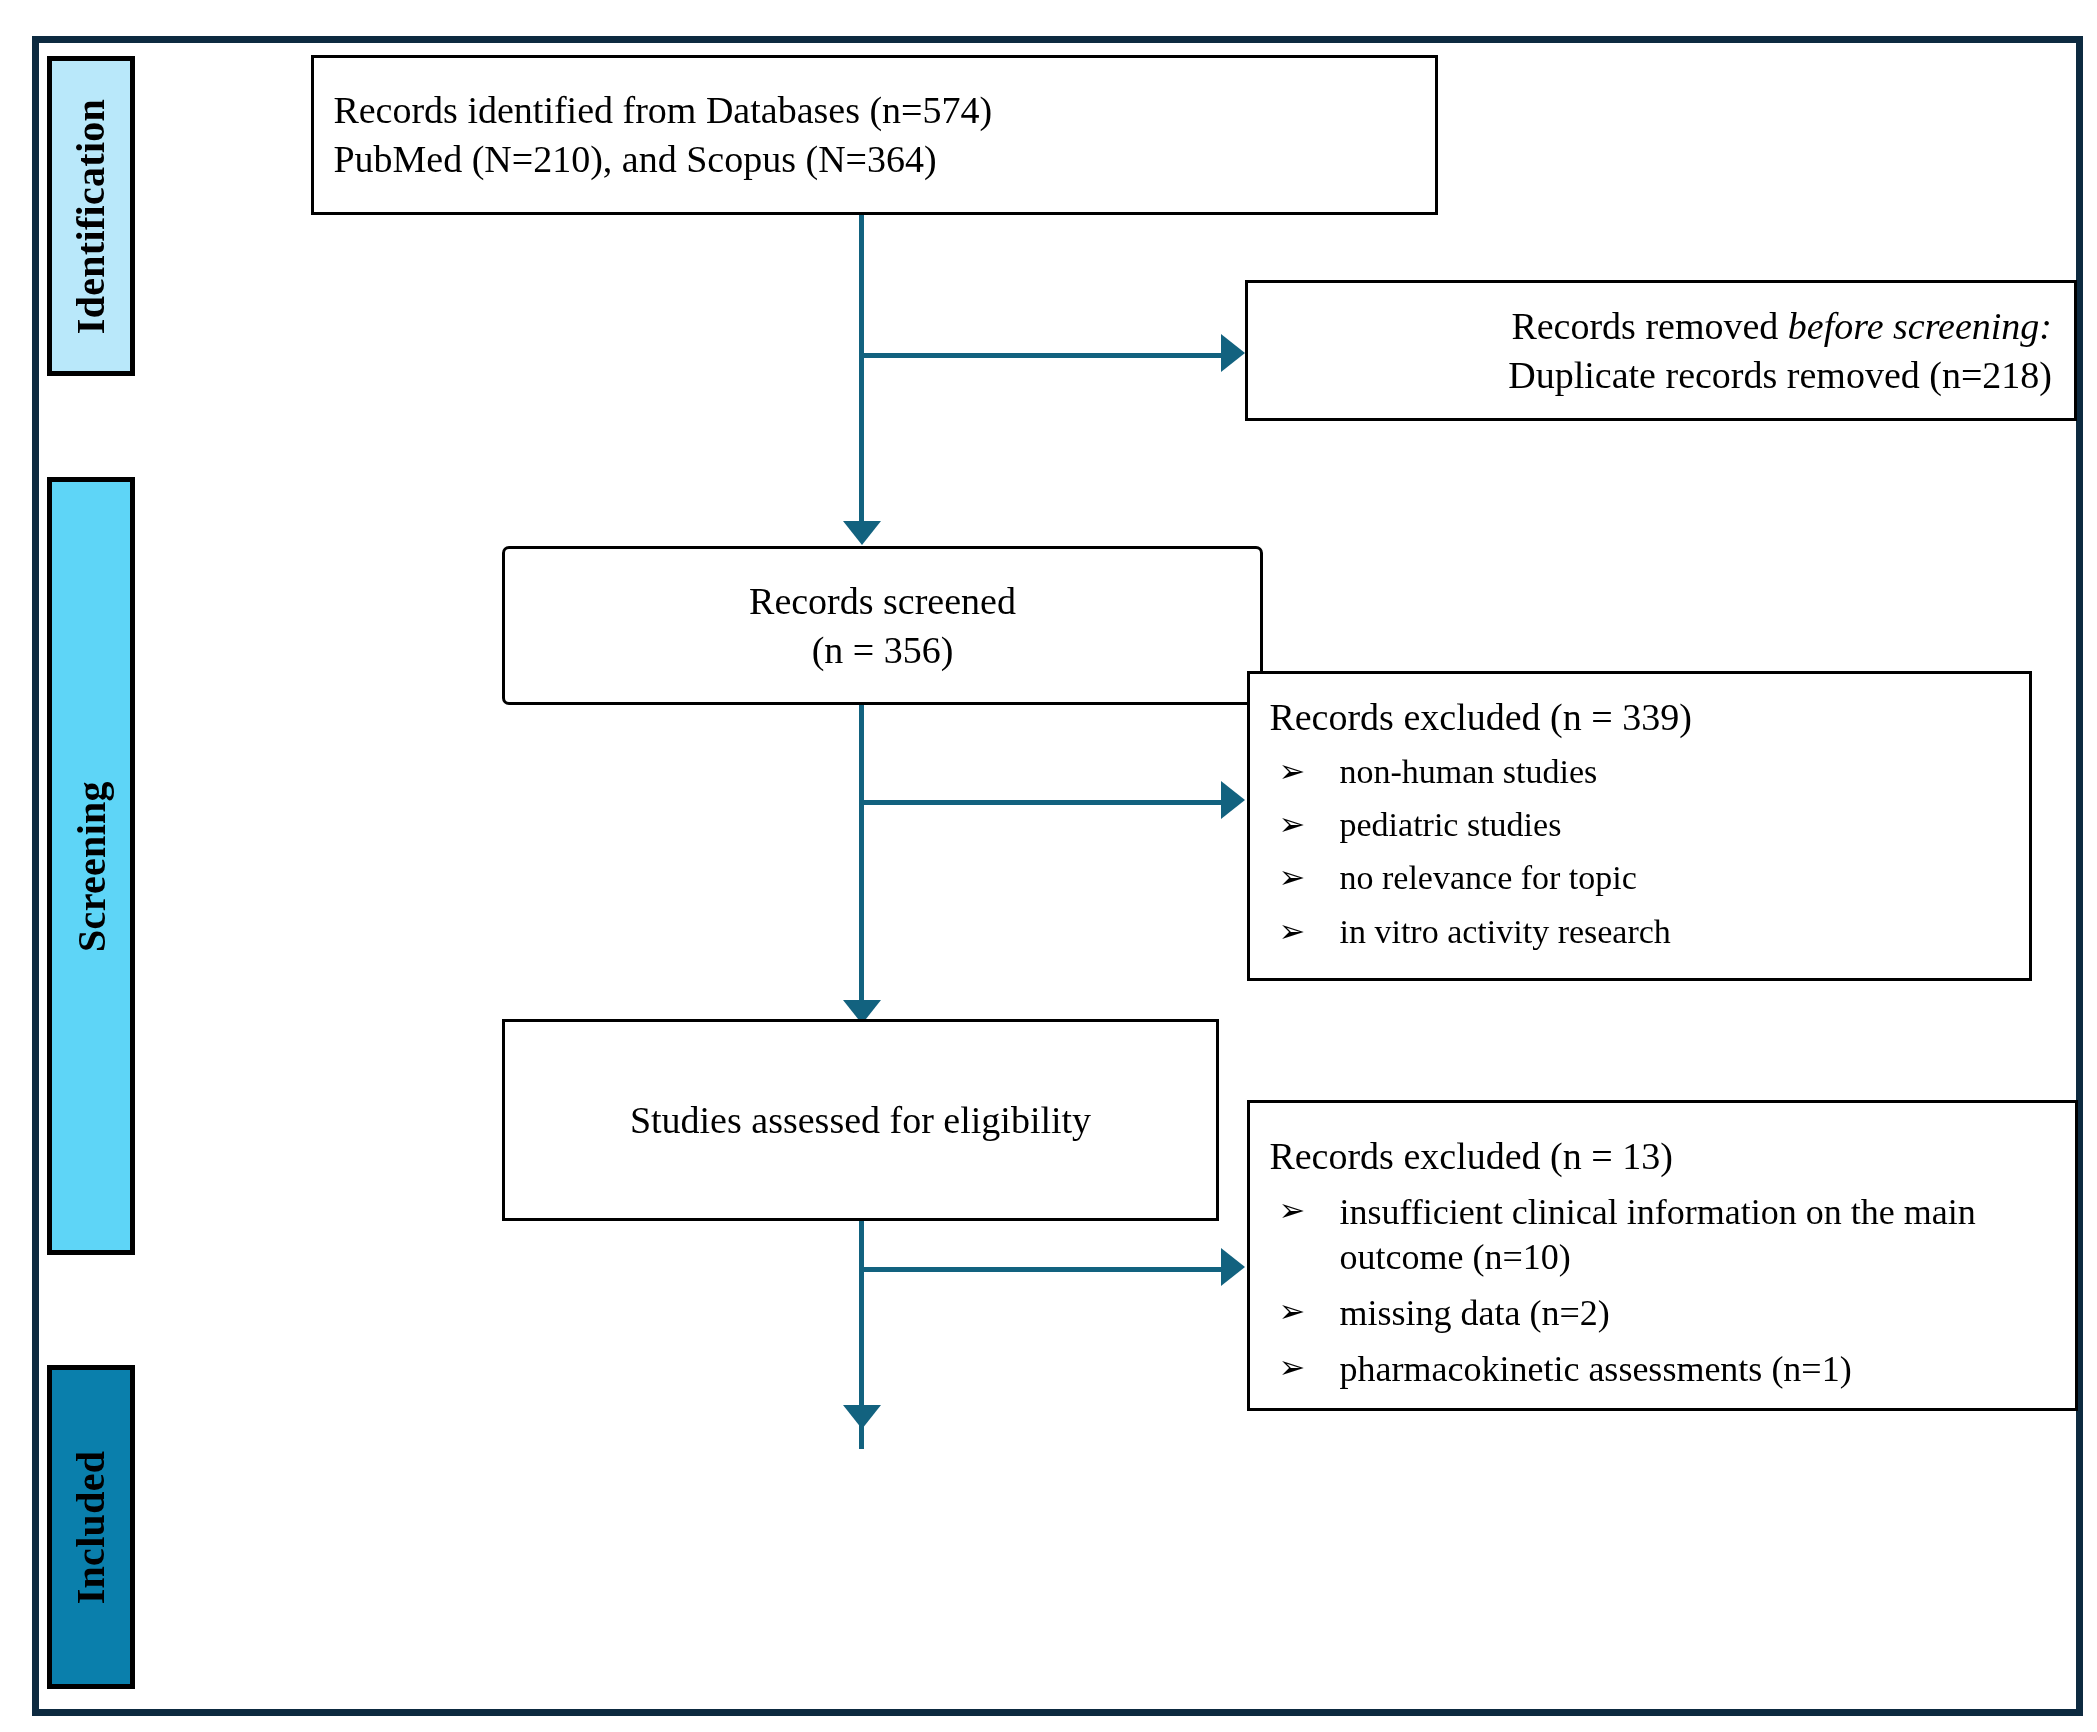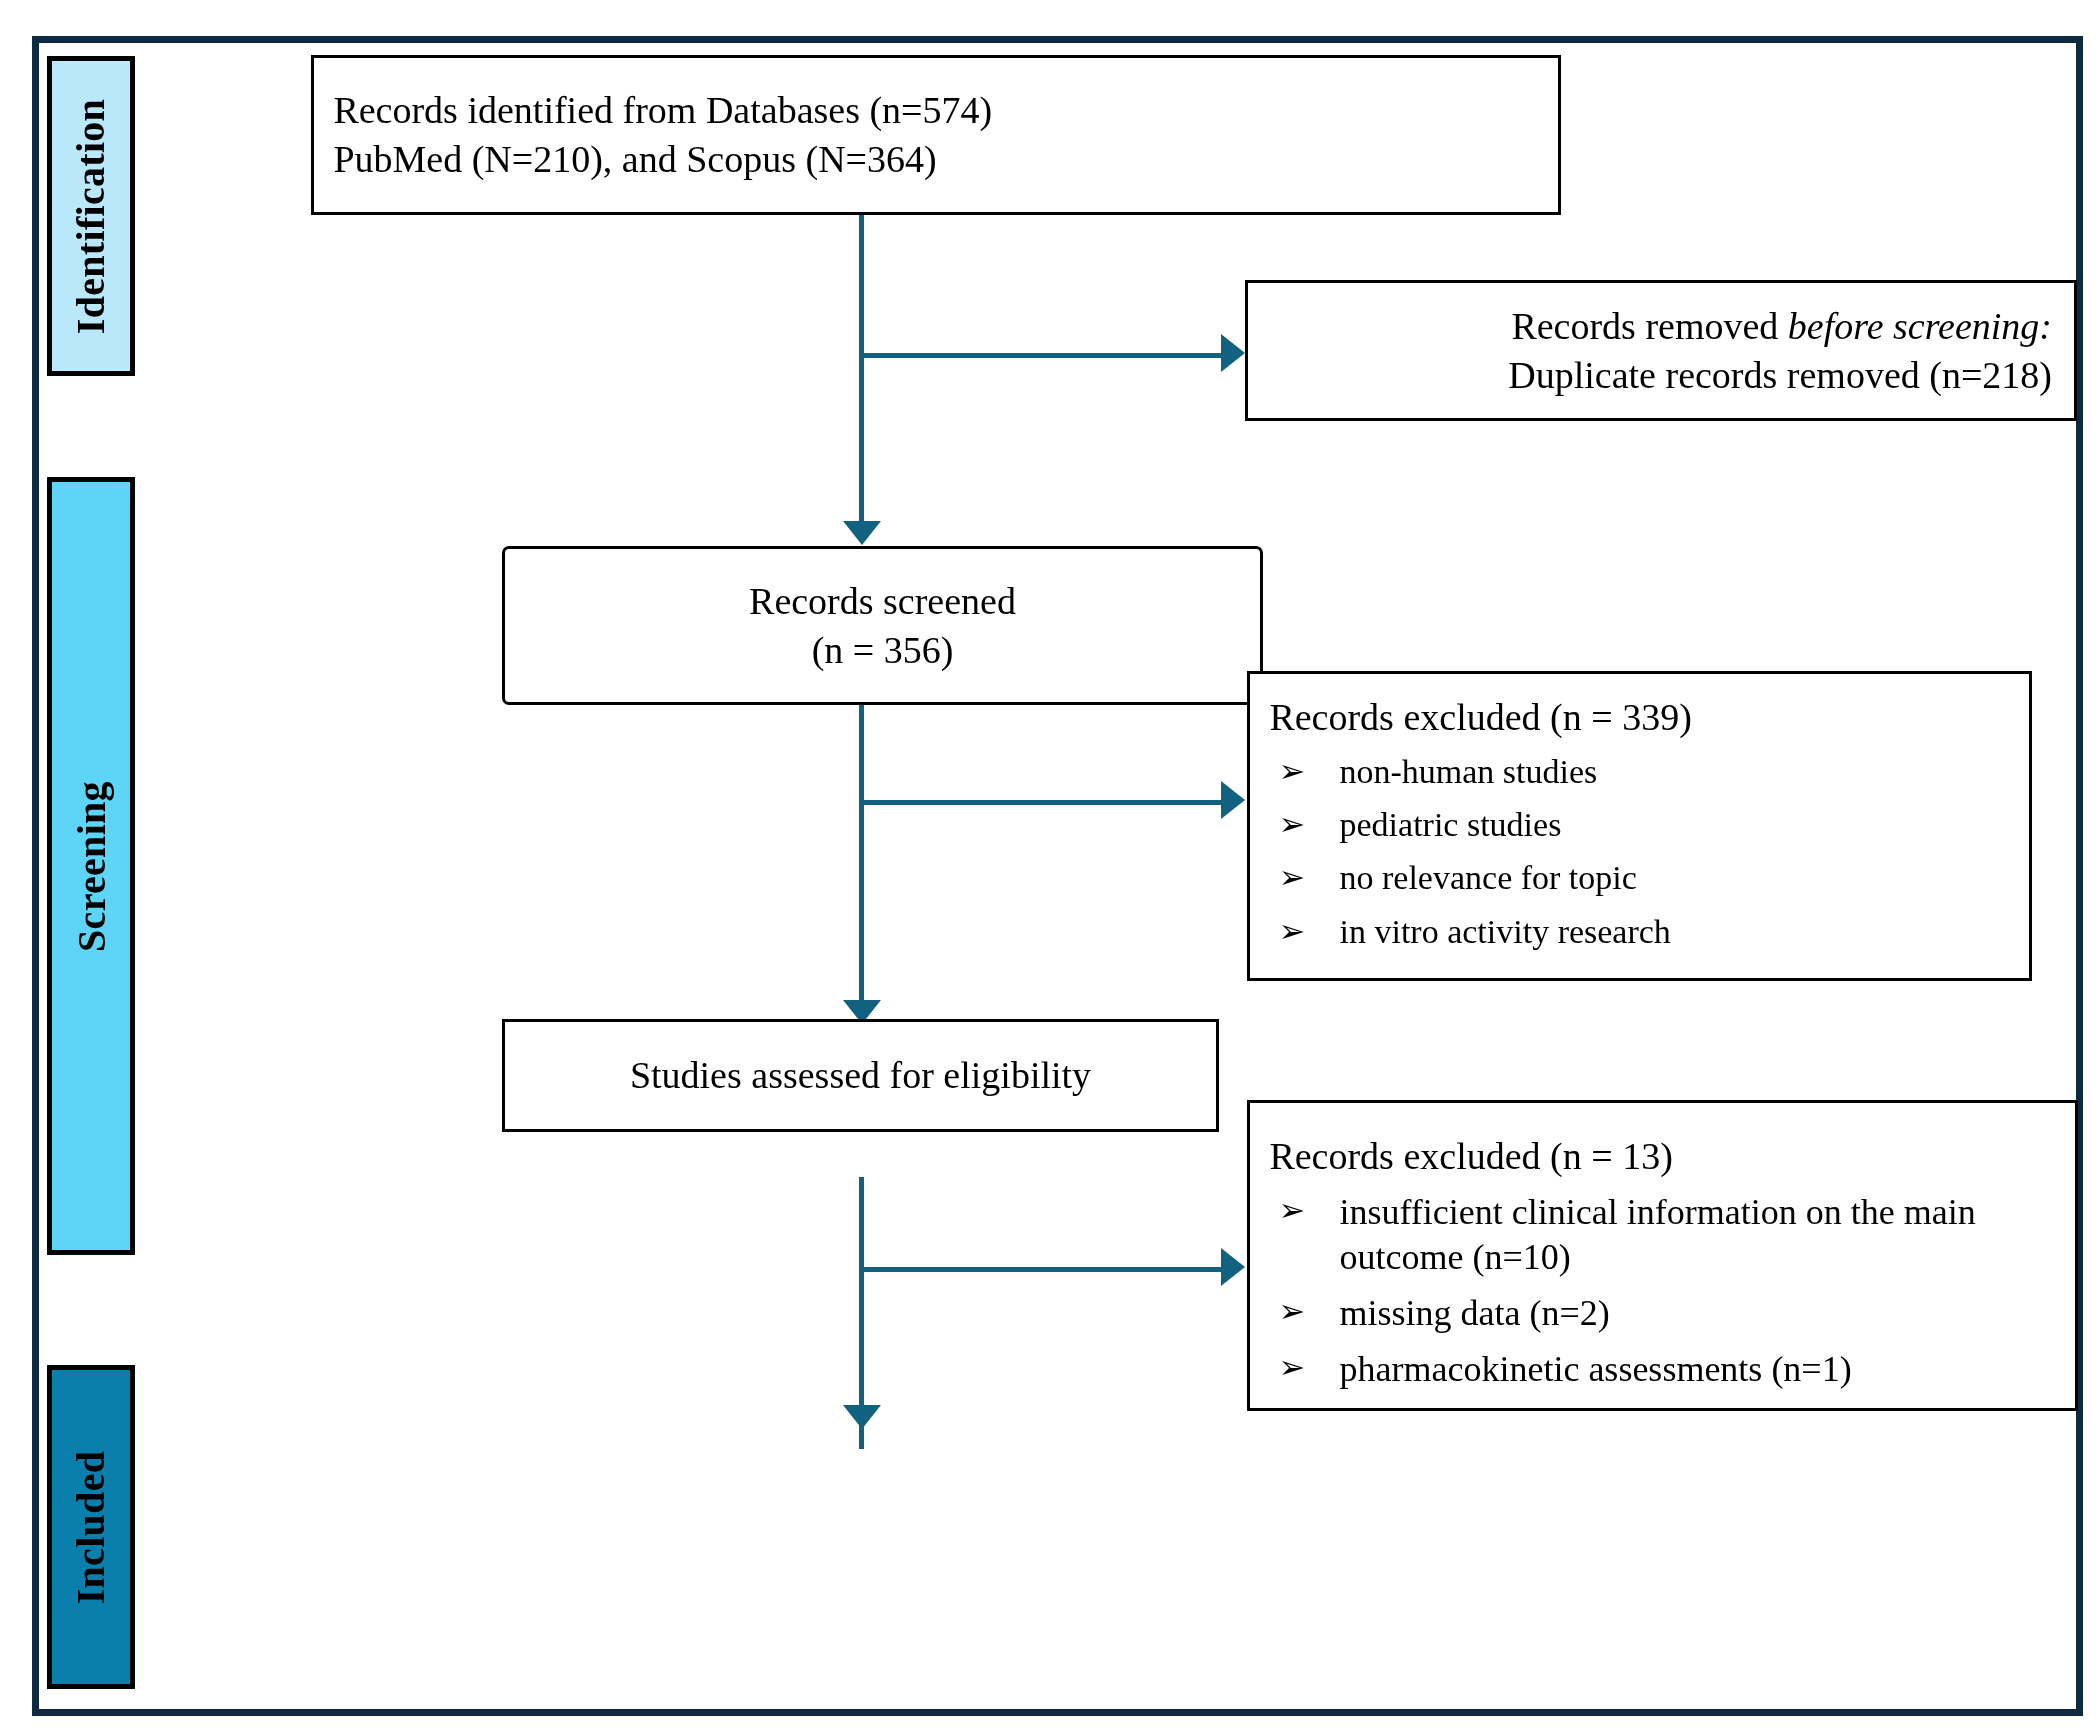--- a/index.html
+++ b/index.html
@@ -164,21 +164,21 @@
 
   <div class="hline" style="left:859px; top:800px; width:364px;"></div>
   <div class="arrow-right" style="left:1221px; top:781px;"></div>
 
   <div class="vline" style="left:859px; top:1177px; height:272px;"></div>
   <div class="arrow-down" style="left:843px; top:1405px;"></div>
 
   <div class="hline" style="left:859px; top:1267px; width:364px;"></div>
   <div class="arrow-right" style="left:1221px; top:1248px;"></div>
 
-  <div class="flow-box left-box" style="left:311px; top:55px; width:1250px; height:160px;">
+  <div class="flow-box left-box" style="left:311px; top:55px; width:1127px; height:160px;">
     <div class="line">Records identified from Databases (n=574)</div>
     <div class="line">PubMed (N=210), and Scopus (N=364)</div>
   </div>
 
   <div class="flow-box right-box" style="left:1245px; top:280px; width:832px; height:141px;">
     <div class="line">
       <span>Records removed </span><span class="italic">before screening:</span>
     </div>
     <div class="line">Duplicate records removed (n=218)</div>
   </div>
@@ -203,21 +203,21 @@
         <span class="marker">➢</span>
         <span class="txt">no relevance for topic</span>
       </li>
       <li>
         <span class="marker">➢</span>
         <span class="txt">in vitro activity research</span>
       </li>
     </ul>
   </div>
 
-  <div class="flow-box center-box" style="left:502px; top:1019px; width:717px; height:113px;">
+  <div class="flow-box center-box" style="left:502px; top:1019px; width:717px; height:202px;">
     <div class="line">Studies assessed for eligibility</div>
   </div>
 
   <div class="flow-box" style="left:1247px; top:1100px; width:831px; height:311px; justify-content:flex-start; padding-top:31px;">
     <div class="bullet-head">Records excluded (n = 13)</div>
     <ul class="bullets serif">
       <li>
         <span class="marker">➢</span>
         <span class="txt">insufficient clinical information on the main outcome (n=10)</span>
       </li>

